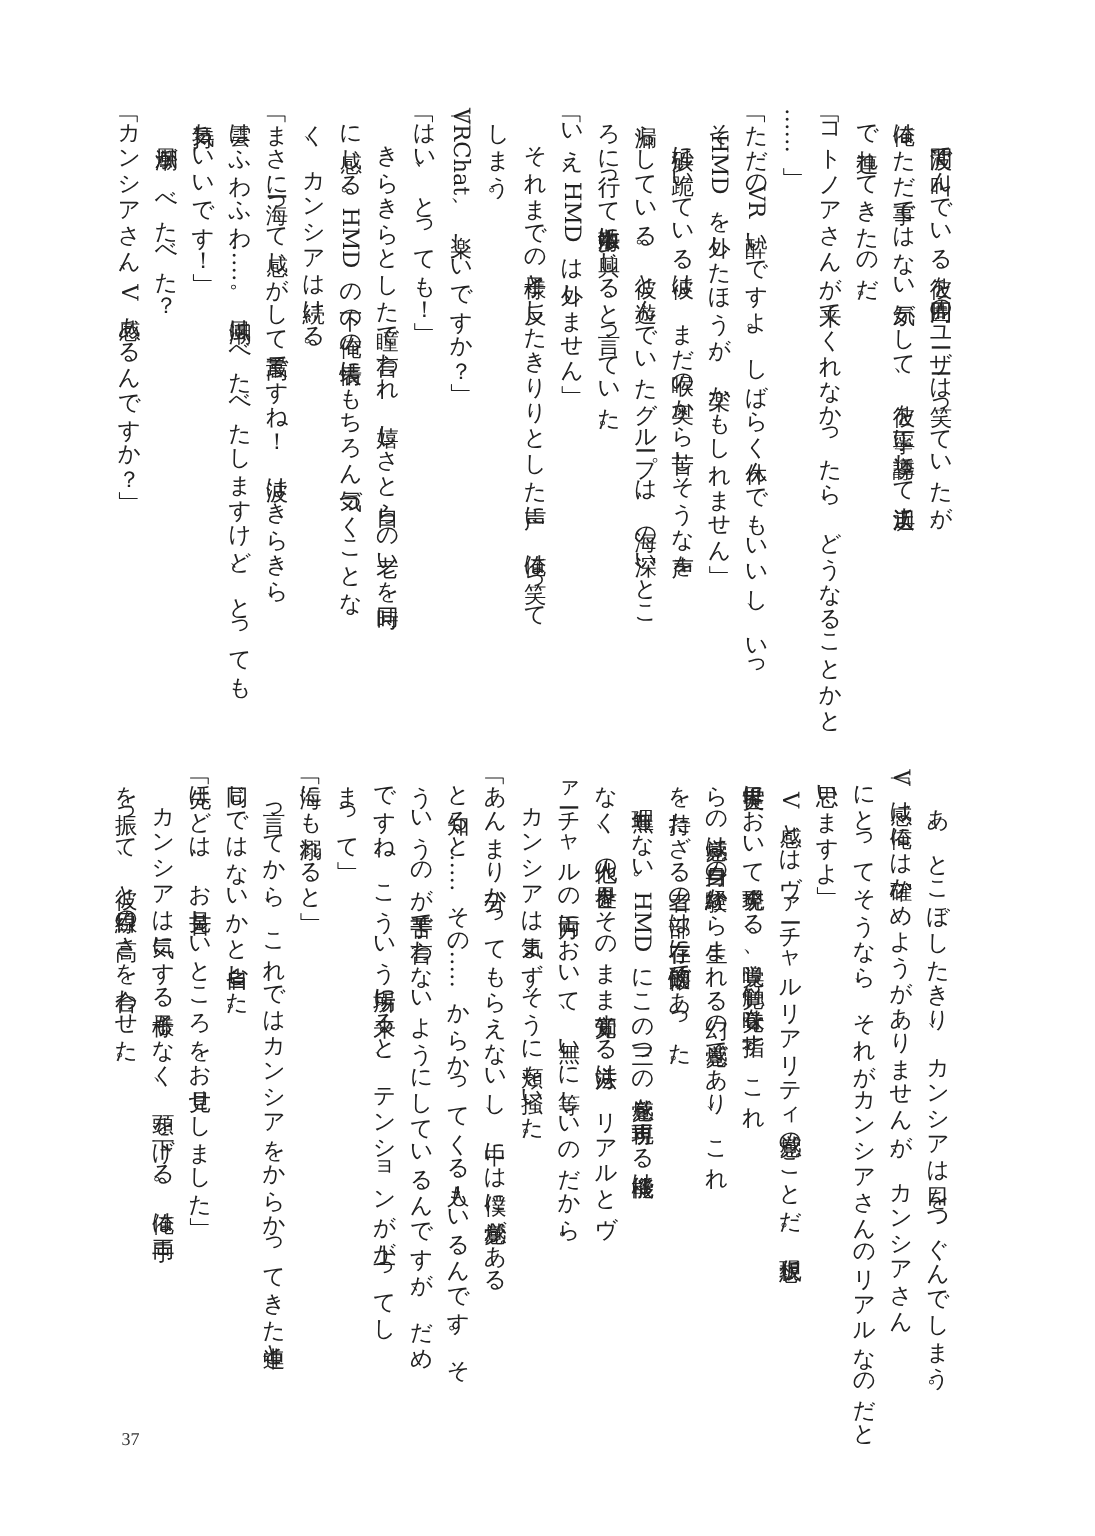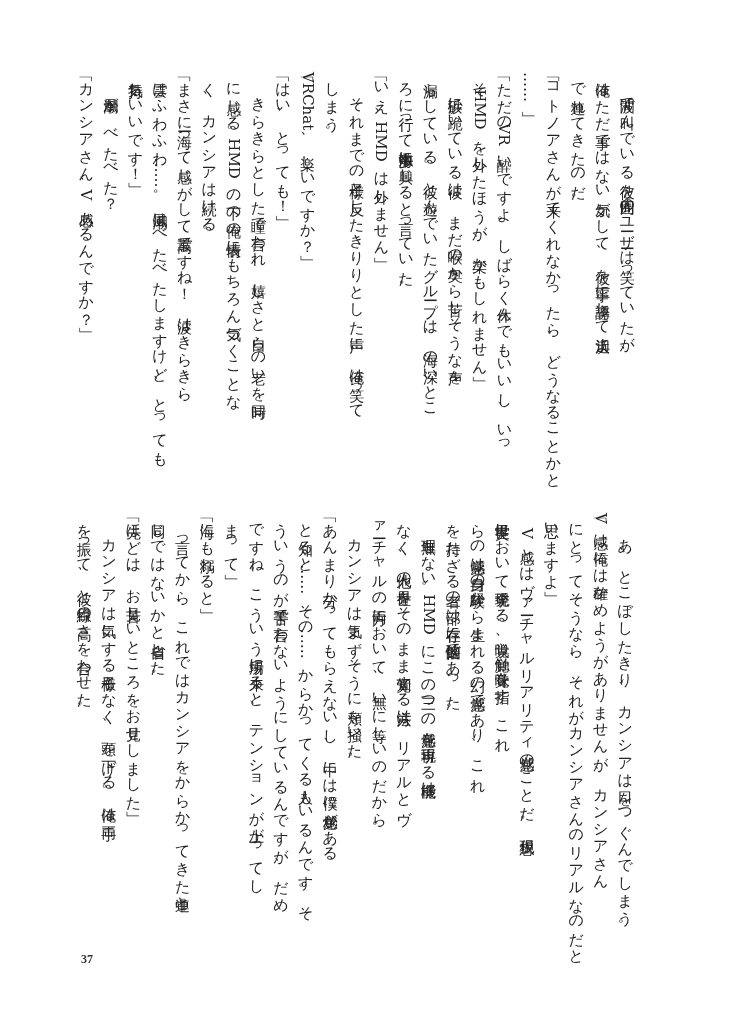--- a/index.html
+++ b/index.html
@@ -33,21 +33,20 @@
       white-space: nowrap;
       letter-spacing: 0;
     }
     .page-number {
       position: absolute;
       left: 81px;
       top: 952px;
       font-family: "Liberation Serif", "DejaVu Serif", serif;
       font-size: 12px;
       color: #333333;
-      font-weight: bold;
     }
   </style>
 </head>
 <body>
 
 <div class="text-block upper-block">
   <div class="col">　波間で叫んでいる彼を周囲のユーザーは笑っていたが、</div>
   <div class="col">俺はただ事ではない気がして、彼を丁寧に誘導して浜辺ま</div>
   <div class="col">で連れてきたのだ。</div>
   <div class="col">「コトノアさんが来てくれなかったら、どうなることかと</div>

